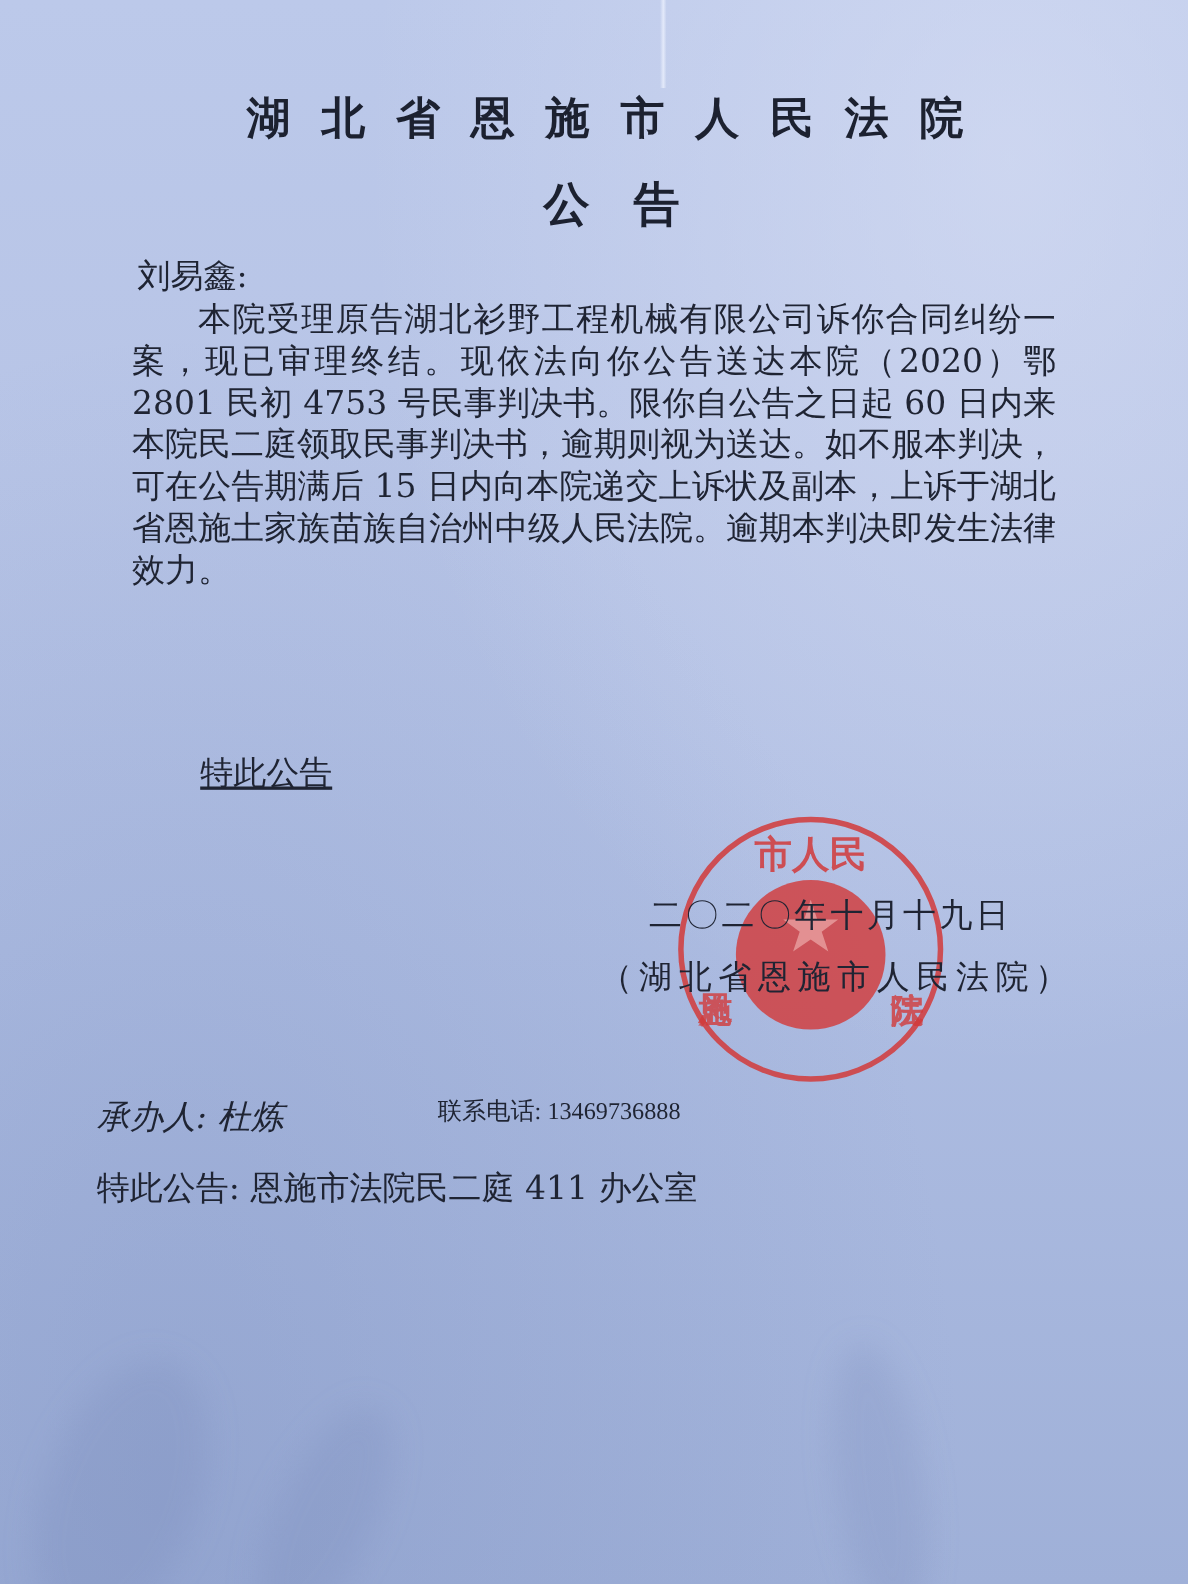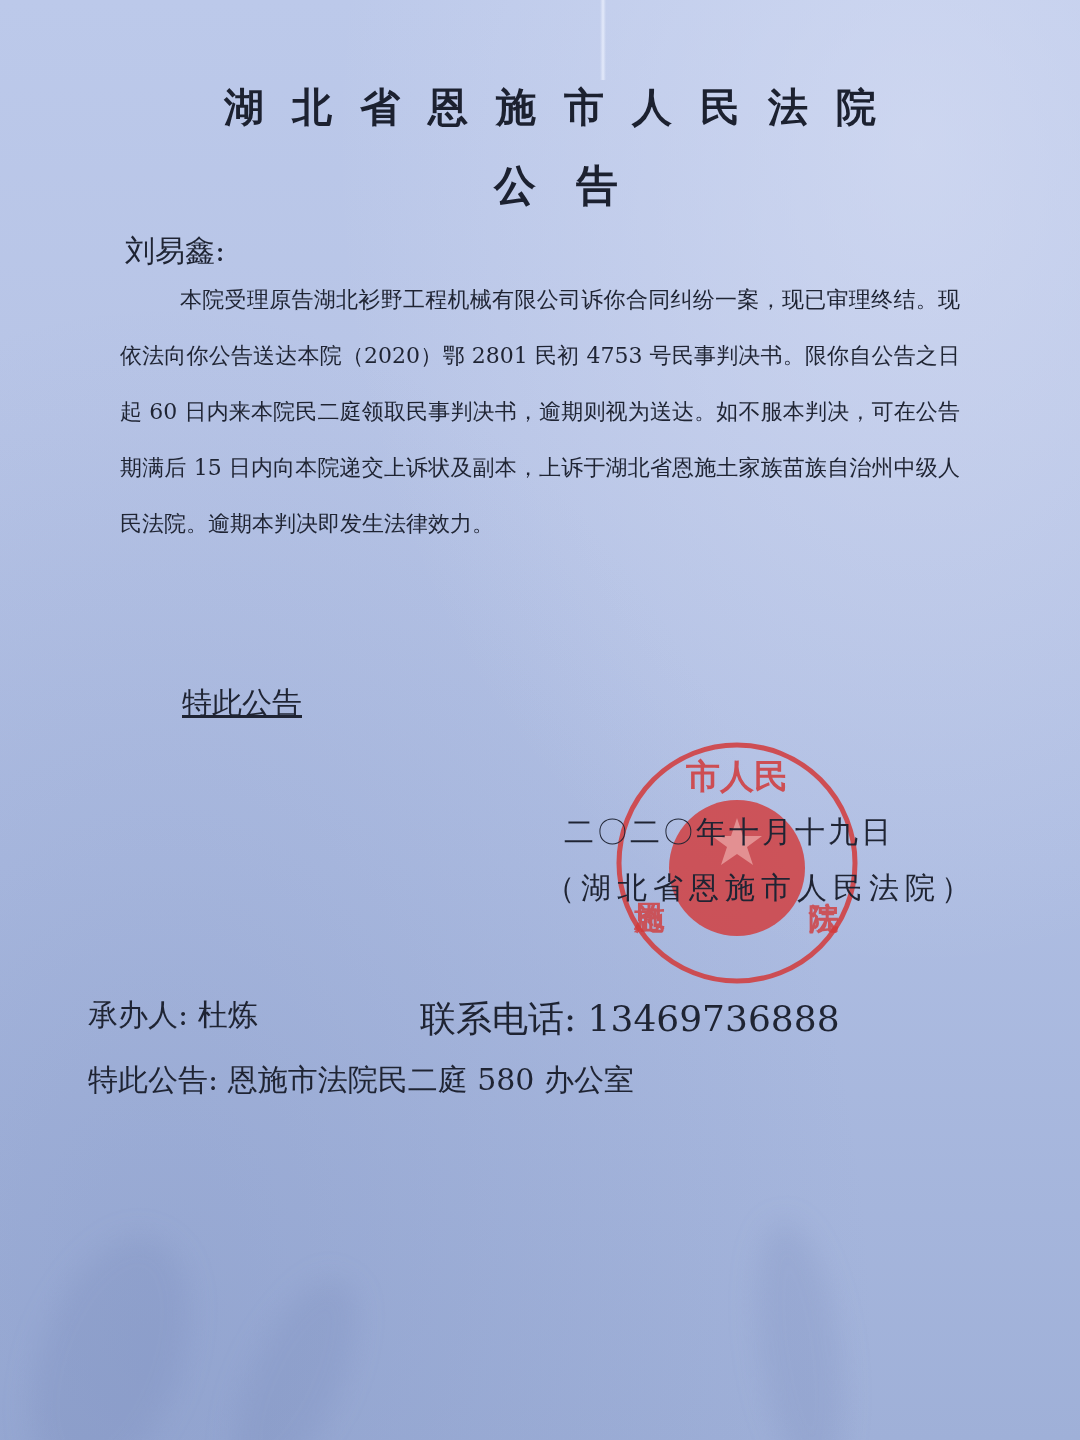--- a/index.html
+++ b/index.html
@@ -27,32 +27,32 @@
     font-size: 40px; letter-spacing: 28px; color: #1c2130; padding-left: 24px;
   }
   .subtitle {
     position: absolute; top: 158px; left: 0; width: 1080px; text-align: center;
     font-family: "DejaVu Sans", "Liberation Sans", sans-serif; font-weight: bold;
     font-size: 42px; letter-spacing: 40px; color: #1c2130; padding-left: 36px;
   }
   .addressee { position: absolute; top: 231px; left: 125px; font-size: 30px; }
   .body-text {
     position: absolute; top: 272px; left: 120px; width: 840px;
-    font-size: 22px; line-height: 56px; text-indent: 60px; text-align: justify;
+    font-size: 30px; line-height: 38px; text-indent: 60px; text-align: justify;
   }
   .closing { position: absolute; top: 683px; left: 182px; font-size: 30px; text-decoration: underline; }
 
   .seal { position: absolute; left: 612px; top: 738px; width: 250px; height: 250px; }
-  .date { position: absolute; top: 812px; left: 564px; font-size: 30px; letter-spacing: 3px; }
+  .date { position: absolute; top: 812px; left: 590px; font-size: 30px; letter-spacing: 3px; }
   .date-note { position: absolute; top: 868px; left: 545px; font-size: 30px; letter-spacing: 6px; }
 
   .contact-row { position: absolute; left: 88px; font-size: 30px; }
-  .r1 { top: 995px; }
+  .r1 { top: 995px; font-style: italic; }
   .r2 { top: 1060px; }
-  .phone-group { position: absolute; top: 995px; left: 420px; font-size: 36px; }
+  .phone-group { position: absolute; top: 995px; left: 398px; font-size: 22px; font-family: Liberation Serif, serif; }
 </style>
 </head>
 <body>
 
 <div class="fold"></div>
 <div class="wrinkle w1"></div>
 <div class="wrinkle w2"></div>
 <div class="wrinkle w3"></div>
 
 <div class="title">湖北省恩施市人民法院</div>
@@ -77,14 +77,14 @@
 <div class="contact-row r1">
   <span>承办人:</span>
   <span>杜炼</span>
 </div>
 <div class="phone-group">
   <span>联系电话:</span>
   <span>13469736888</span>
 </div>
 <div class="contact-row r2">
   <span>特此公告:</span>
-  <span>恩施市法院民二庭 580 办公室</span>
+  <span>恩施市法院民二庭 411 办公室</span>
 </div>
 
 </body></html>

